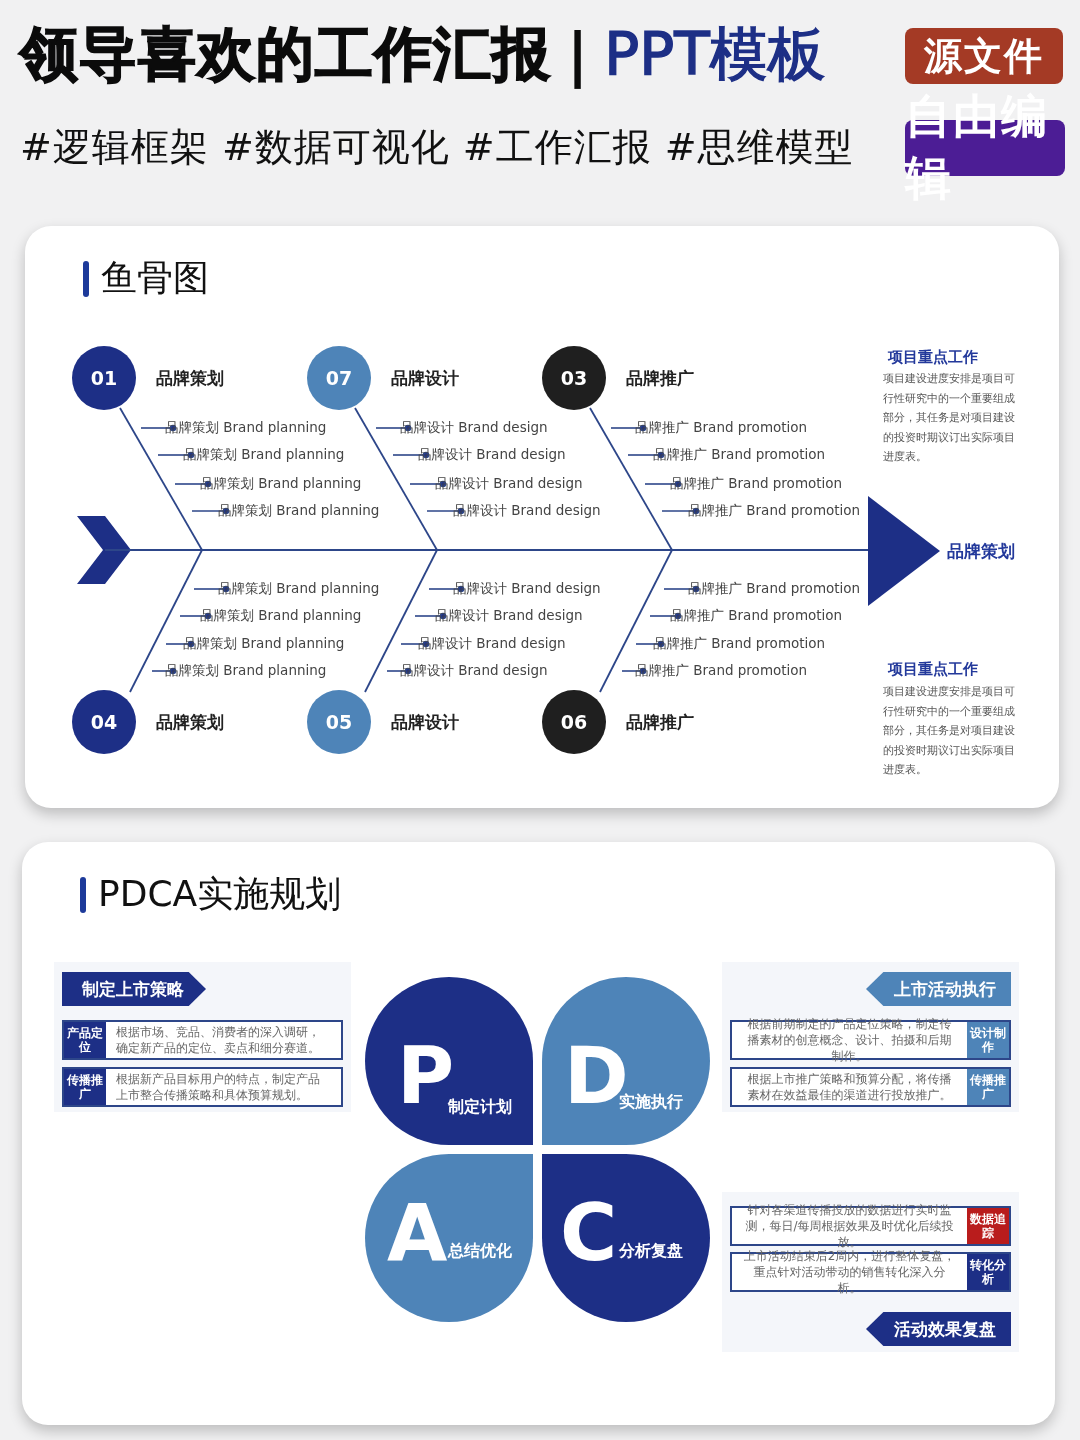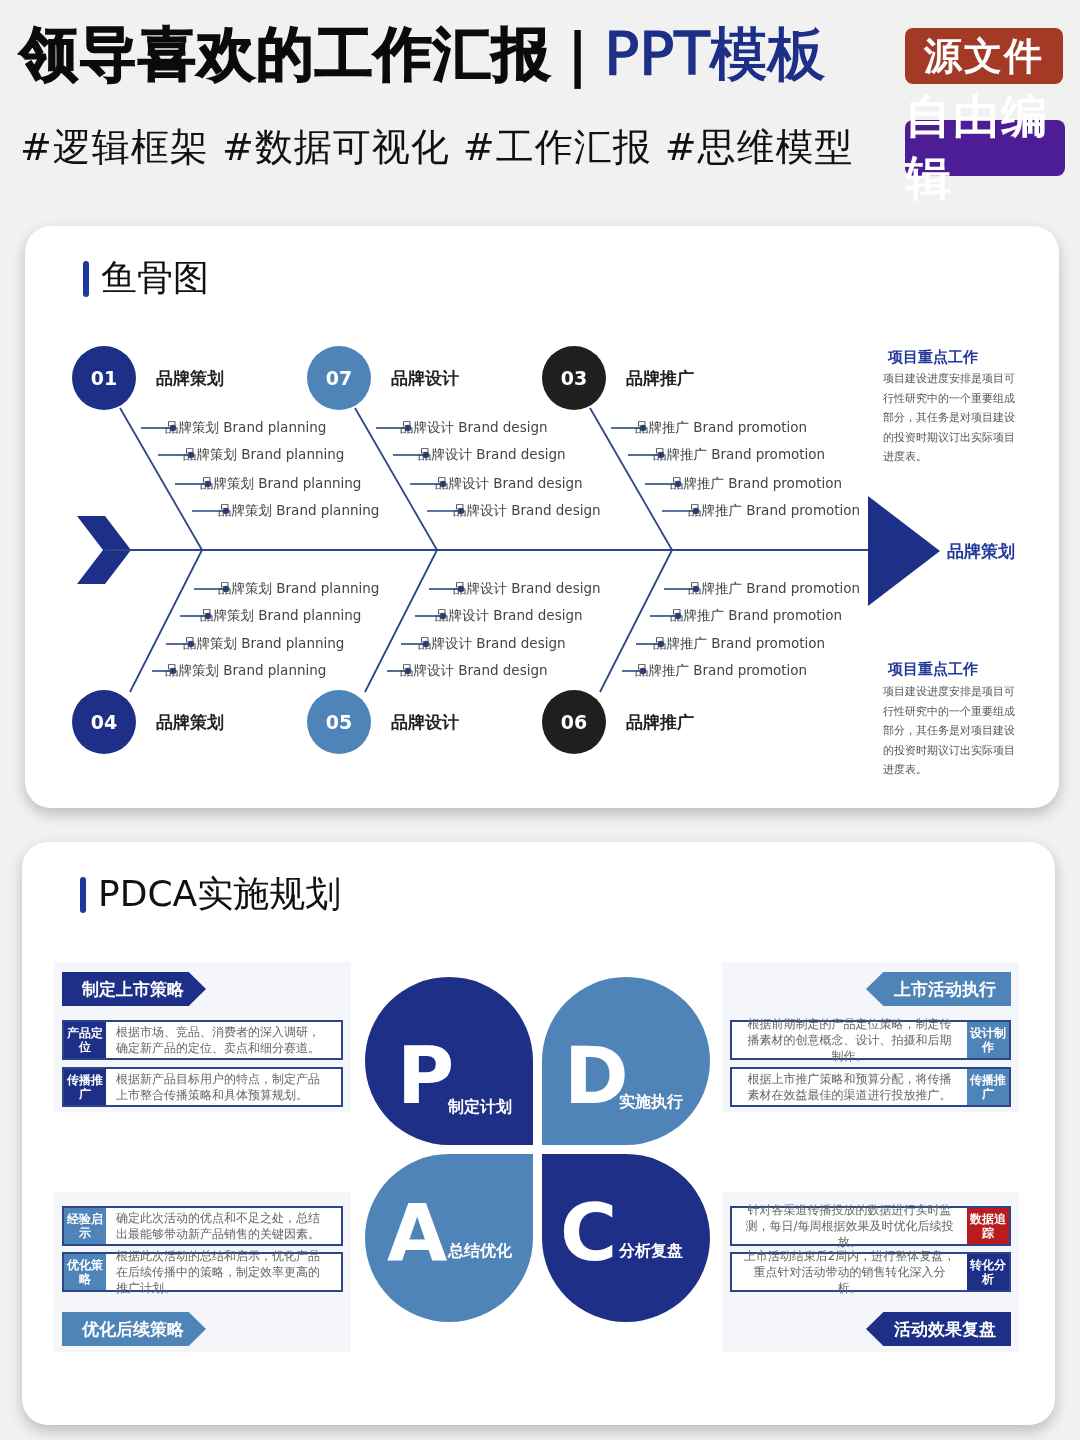--- a/index.html
+++ b/index.html
@@ -209,31 +209,20 @@
     <div class="row right" style="left:8px; top:58px; width:281px; flex-direction:row-reverse;">
       <div class="lbl" style="background:#4e84b8;">设计制作</div>
       <div class="txt">根据前期制定的产品定位策略，制定传播素材的创意概念、设计、拍摄和后期制作。</div>
     </div>
     <div class="row right" style="left:8px; top:105px; width:281px; flex-direction:row-reverse;">
       <div class="lbl" style="background:#4e84b8;">传播推广</div>
       <div class="txt">根据上市推广策略和预算分配，将传播素材在效益最佳的渠道进行投放推广。</div>
     </div>
   </div>
 
-  <div class="panel" style="left:32px; top:350px; width:297px; height:160px;">
-    <div class="row" style="left:8px; top:14px; width:281px;">
-      <div class="lbl" style="background:#4e84b8;">经验启示</div>
-      <div class="txt">确定此次活动的优点和不足之处，总结出最能够带动新产品销售的关键因素。</div>
-    </div>
-    <div class="row" style="left:8px; top:60px; width:281px;">
-      <div class="lbl" style="background:#4e84b8;">优化策略</div>
-      <div class="txt">根据此次活动的总结和启示，优化产品在后续传播中的策略，制定效率更高的推广计划。</div>
-    </div>
-    <div class="banner" style="left:8px; top:120px; width:144px; background:#4e84b8; clip-path:polygon(0 0,88% 0,100% 50%,88% 100%,0 100%); padding-left:20px;">优化后续策略</div>
-  </div>
 
   <div class="panel" style="left:700px; top:350px; width:297px; height:160px;">
     <div class="row right" style="left:8px; top:14px; width:281px; flex-direction:row-reverse;">
       <div class="lbl" style="background:#b91c1c;">数据追踪</div>
       <div class="txt">针对各渠道传播投放的数据进行实时监测，每日/每周根据效果及时优化后续投放。</div>
     </div>
     <div class="row right" style="left:8px; top:60px; width:281px; flex-direction:row-reverse;">
       <div class="lbl" style="background:#1d2f86;">转化分析</div>
       <div class="txt">上市活动结束后2周内，进行整体复盘，重点针对活动带动的销售转化深入分析。</div>
     </div>

